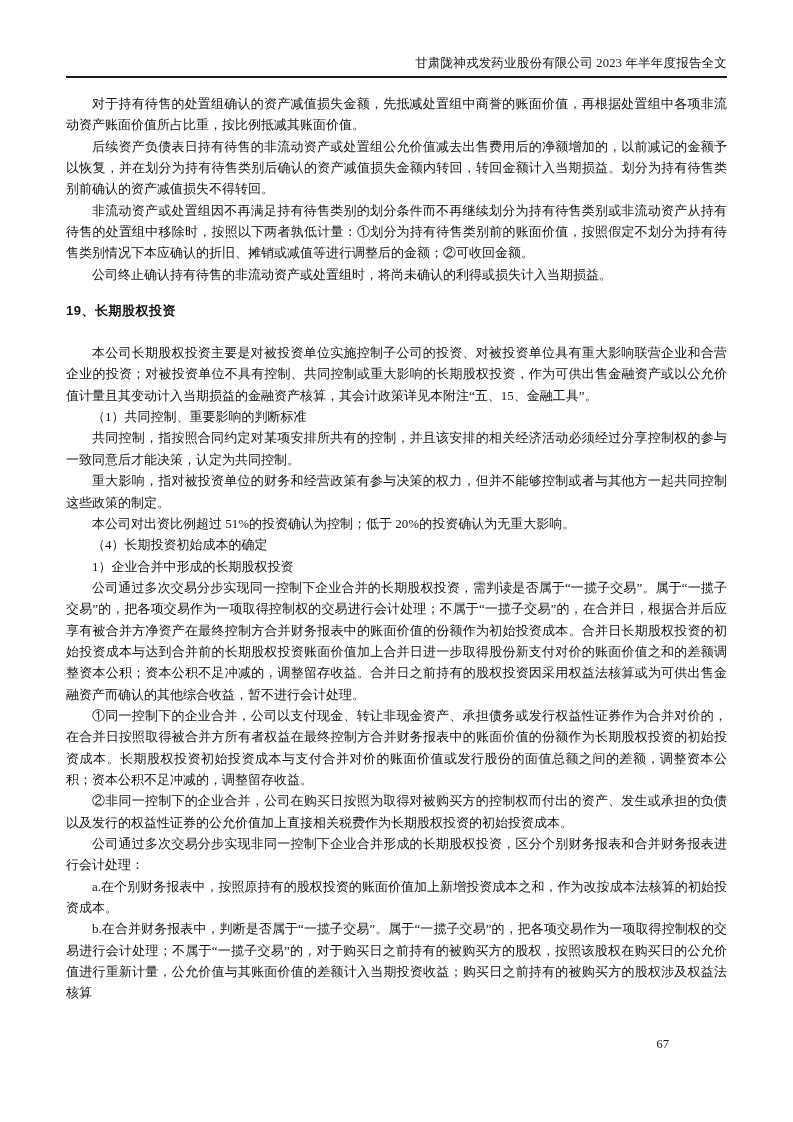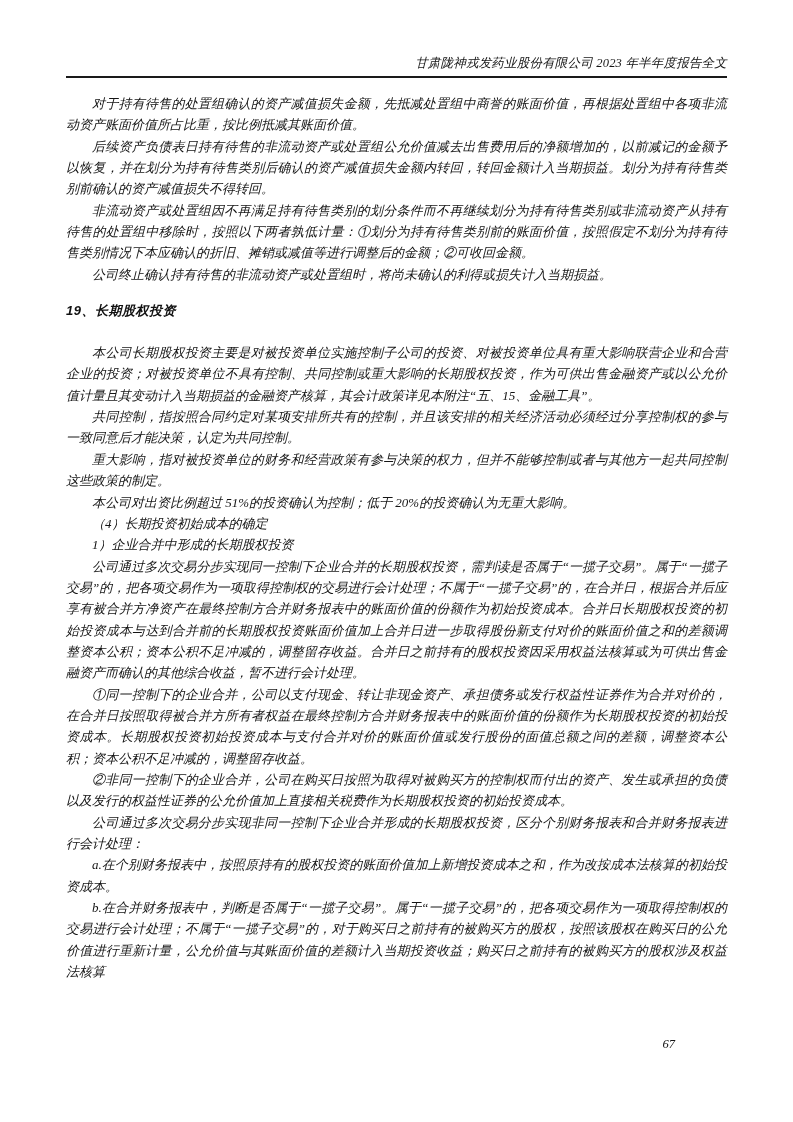--- a/index.html
+++ b/index.html
@@ -9,21 +9,20 @@
   }
   .page {
     position: relative;
     width: 793px;
     height: 1122px;
     background: #ffffff;
     color: #141414;
     font-family: "Liberation Serif", "DejaVu Serif", serif;
     overflow: hidden;
     box-sizing: border-box;
-    font-style: italic;
   }
   .page-inner {
     position: absolute;
     left: 66px;
     right: 66px;
     top: 0;
   }
   .doc-header {
     padding-top: 55px;
     padding-bottom: 5px;
@@ -50,21 +49,21 @@
     font-weight: bold;
     color: #111111;
     margin: 16px 0 21px 0;
     line-height: 20px;
     text-indent: 0;
     letter-spacing: 0.5px;
   }
   .page-number {
     position: absolute;
     top: 1037px;
-    right: 52px;
+    right: 58px;
     font-size: 12.5px;
     font-family: "Liberation Serif", "DejaVu Serif", serif;
     color: #141414;
   }
 </style>
 </head>
 <body>
 
 <div class="page">
   <div class="page-inner">
@@ -75,20 +74,21 @@
 
     <div class="doc-content">
       <p>对于持有待售的处置组确认的资产减值损失金额，先抵减处置组中商誉的账面价值，再根据处置组中各项非流动资产账面价值所占比重，按比例抵减其账面价值。</p>
       <p>后续资产负债表日持有待售的非流动资产或处置组公允价值减去出售费用后的净额增加的，以前减记的金额予以恢复，并在划分为持有待售类别后确认的资产减值损失金额内转回，转回金额计入当期损益。划分为持有待售类别前确认的资产减值损失不得转回。</p>
       <p>非流动资产或处置组因不再满足持有待售类别的划分条件而不再继续划分为持有待售类别或非流动资产从持有待售的处置组中移除时，按照以下两者孰低计量：①划分为持有待售类别前的账面价值，按照假定不划分为持有待售类别情况下本应确认的折旧、摊销或减值等进行调整后的金额；②可收回金额。</p>
       <p>公司终止确认持有待售的非流动资产或处置组时，将尚未确认的利得或损失计入当期损益。</p>
 
       <h2 class="section-heading">19、长期股权投资</h2>
 
       <p>本公司长期股权投资主要是对被投资单位实施控制子公司的投资、对被投资单位具有重大影响联营企业和合营企业的投资；对被投资单位不具有控制、共同控制或重大影响的长期股权投资，作为可供出售金融资产或以公允价值计量且其变动计入当期损益的金融资产核算，其会计政策详见本附注“五、15、金融工具”。</p>
+      <p>（1）共同控制、重要影响的判断标准</p>
       <p>共同控制，指按照合同约定对某项安排所共有的控制，并且该安排的相关经济活动必须经过分享控制权的参与一致同意后才能决策，认定为共同控制。</p>
       <p>重大影响，指对被投资单位的财务和经营政策有参与决策的权力，但并不能够控制或者与其他方一起共同控制这些政策的制定。</p>
       <p>本公司对出资比例超过 51%的投资确认为控制；低于 20%的投资确认为无重大影响。</p>
       <p>（4）长期投资初始成本的确定</p>
       <p>1）企业合并中形成的长期股权投资</p>
       <p>公司通过多次交易分步实现同一控制下企业合并的长期股权投资，需判读是否属于“一揽子交易”。属于“一揽子交易”的，把各项交易作为一项取得控制权的交易进行会计处理；不属于“一揽子交易”的，在合并日，根据合并后应享有被合并方净资产在最终控制方合并财务报表中的账面价值的份额作为初始投资成本。合并日长期股权投资的初始投资成本与达到合并前的长期股权投资账面价值加上合并日进一步取得股份新支付对价的账面价值之和的差额调整资本公积；资本公积不足冲减的，调整留存收益。合并日之前持有的股权投资因采用权益法核算或为可供出售金融资产而确认的其他综合收益，暂不进行会计处理。</p>
       <p>①同一控制下的企业合并，公司以支付现金、转让非现金资产、承担债务或发行权益性证券作为合并对价的，在合并日按照取得被合并方所有者权益在最终控制方合并财务报表中的账面价值的份额作为长期股权投资的初始投资成本。长期股权投资初始投资成本与支付合并对价的账面价值或发行股份的面值总额之间的差额，调整资本公积；资本公积不足冲减的，调整留存收益。</p>
       <p>②非同一控制下的企业合并，公司在购买日按照为取得对被购买方的控制权而付出的资产、发生或承担的负债以及发行的权益性证券的公允价值加上直接相关税费作为长期股权投资的初始投资成本。</p>
       <p>公司通过多次交易分步实现非同一控制下企业合并形成的长期股权投资，区分个别财务报表和合并财务报表进行会计处理：</p>
       <p>a.在个别财务报表中，按照原持有的股权投资的账面价值加上新增投资成本之和，作为改按成本法核算的初始投资成本。</p>

